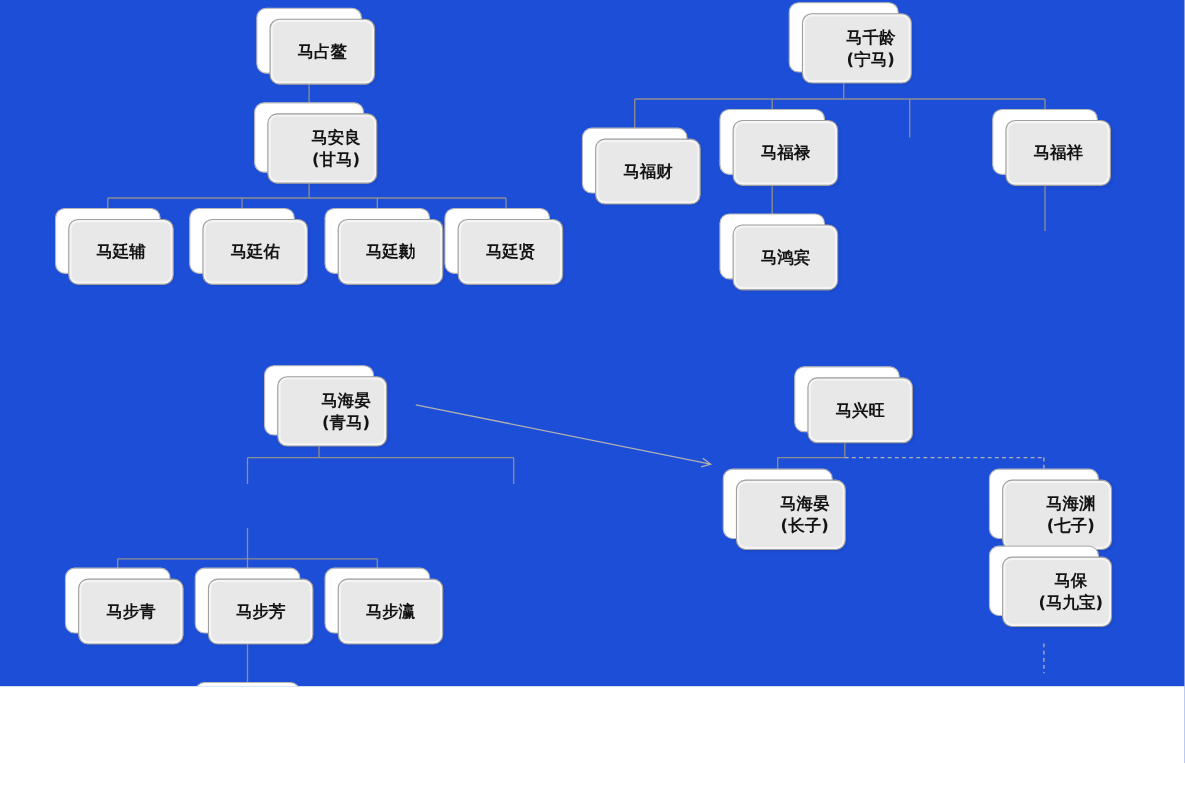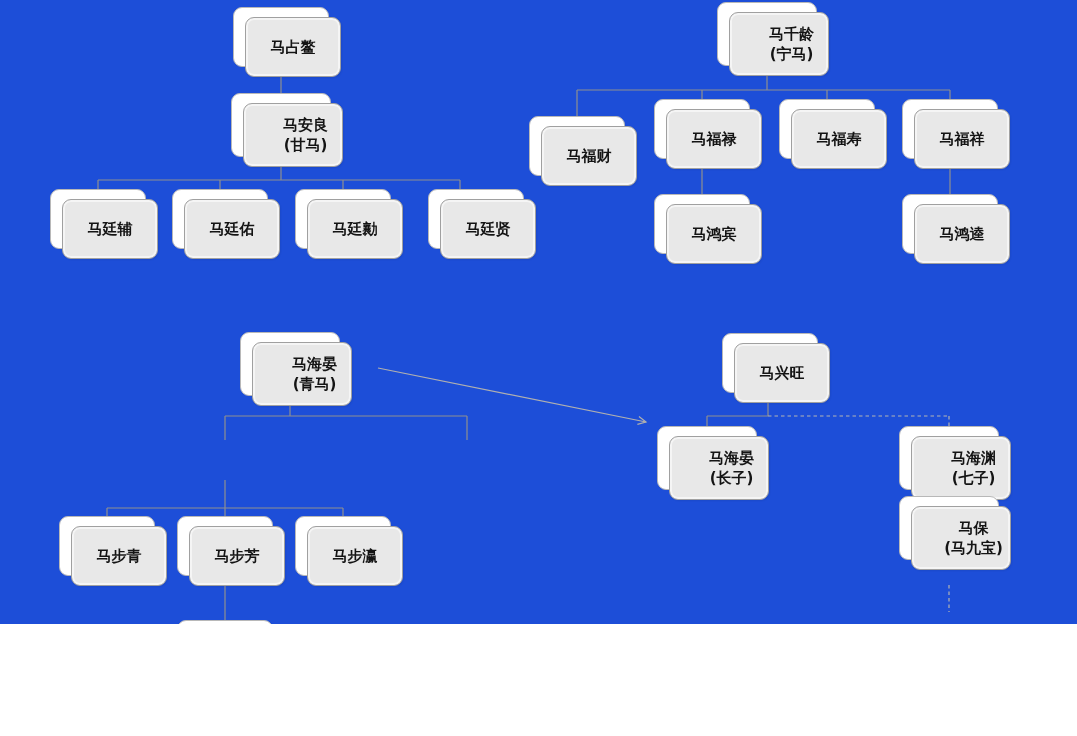--- a/index.html
+++ b/index.html
@@ -93,21 +93,21 @@
   <div class="node" style="left:172px;top:189px">
     <div class="front">
         <span class="label">马廷佑</span>
       </div>
   </div>
   <div class="node" style="left:295px;top:189px">
     <div class="front">
         <span class="label">马廷勷</span>
       </div>
   </div>
-  <div class="node" style="left:428px;top:189px">
+  <div class="node" style="left:404px;top:189px">
     <div class="front">
         <span class="label">马廷贤</span>
       </div>
   </div>
 
   <div class="node two" style="left:717px;top:2px">
     <div class="front">
         <span class="label">马千龄
 (宁马)</span>
       </div>
@@ -115,38 +115,28 @@
   <div class="node" style="left:529px;top:116px">
     <div class="front">
         <span class="label">马福财</span>
       </div>
   </div>
   <div class="node" style="left:654px;top:99px">
     <div class="front">
         <span class="label">马福禄</span>
       </div>
   </div>
-  <div class="node" style="left:779px;top:99px">
-    <div class="front">
-        <span class="label">马福寿</span>
-      </div>
-  </div>
   <div class="node" style="left:902px;top:99px">
     <div class="front">
         <span class="label">马福祥</span>
       </div>
   </div>
   <div class="node" style="left:654px;top:194px">
     <div class="front">
         <span class="label">马鸿宾</span>
-      </div>
-  </div>
-  <div class="node" style="left:902px;top:194px">
-    <div class="front">
-        <span class="label">马鸿逵</span>
       </div>
   </div>
 
   <div class="node two" style="left:240px;top:332px">
     <div class="front">
         <span class="label">马海晏
 (青马)</span>
       </div>
   </div>
   <div class="node" style="left:177px;top:516px">

